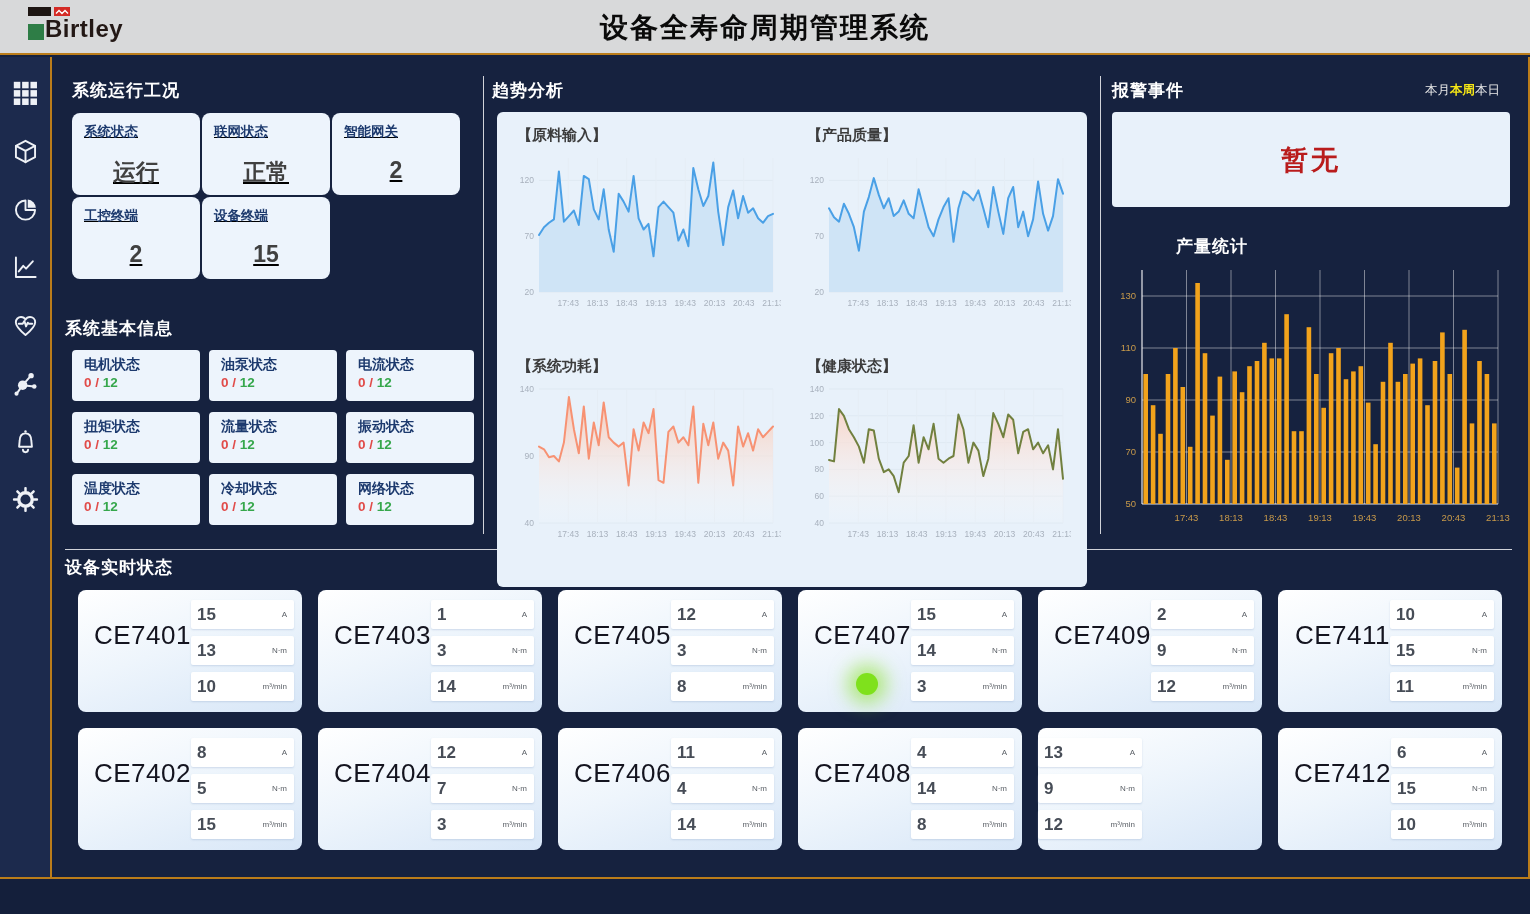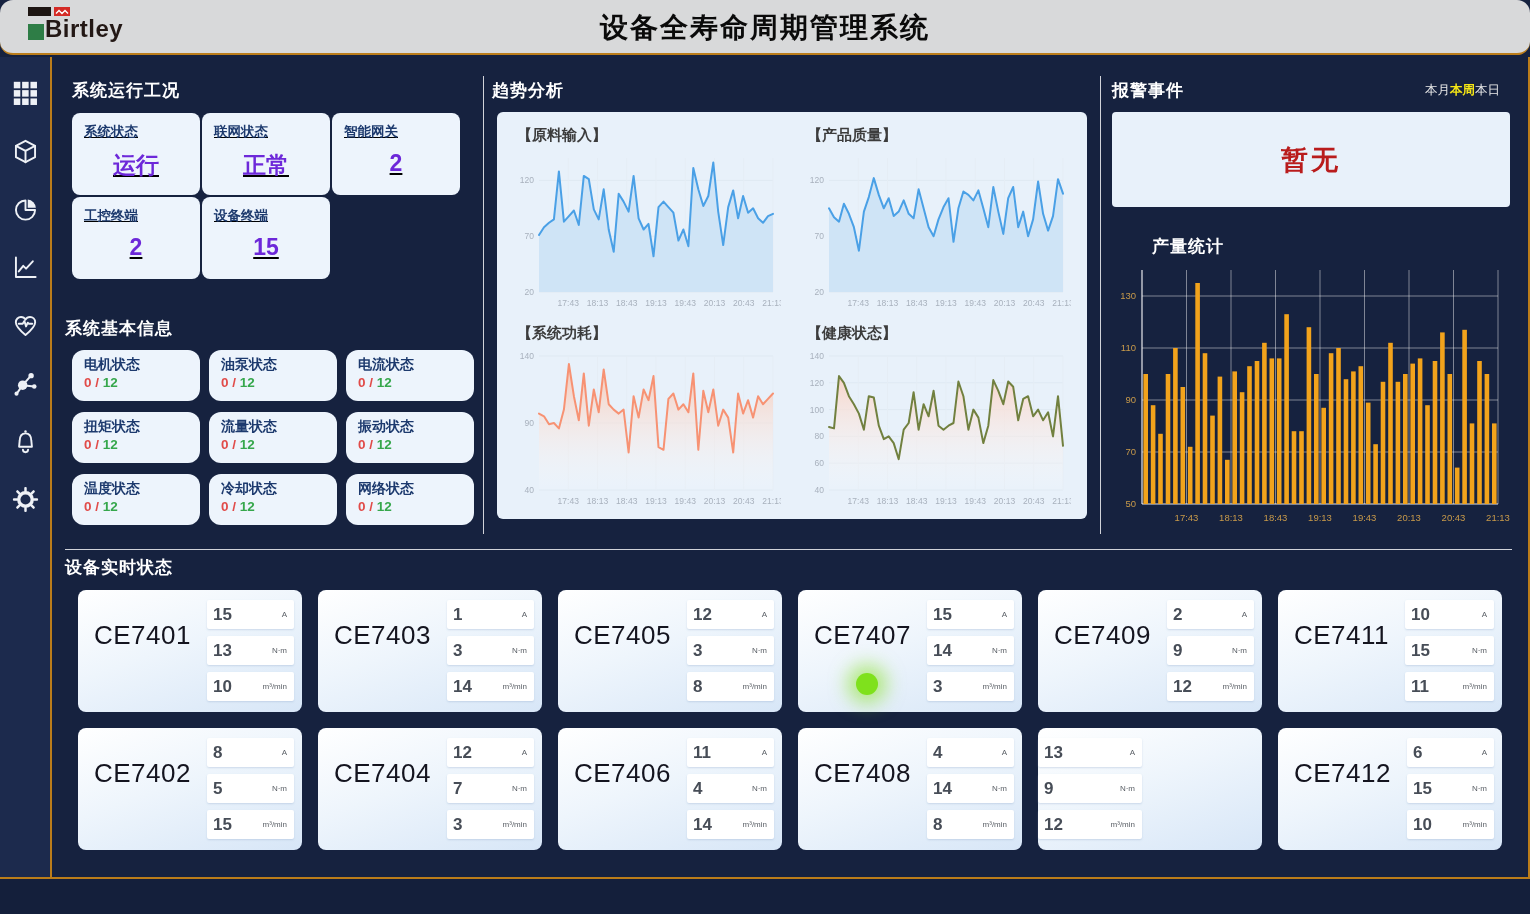--- a/index.html
+++ b/index.html
@@ -1,20 +1,20 @@
 <!DOCTYPE html>
 <html><head>
 <meta charset="utf-8">
 <style>
   html,body{margin:0;padding:0;background:#0c1630;}
   *{box-sizing:border-box;font-family:"Liberation Sans","DejaVu Sans",sans-serif;}
   .page{position:relative;width:1530px;height:914px;background:#16223f;overflow:hidden;}
 
   
-  .app-header{position:absolute;left:0;top:0;width:1530px;height:55px;background:#d8d9da;border-bottom:2px solid #bb7d1a;border-radius:13px;}
+  .app-header{position:absolute;left:0;top:0;width:1530px;height:55px;background:#d8d9da;border-bottom:2px solid #bb7d1a;}
   .app-title{position:absolute;left:0;right:0;top:9px;text-align:center;font-size:28px;font-weight:bold;color:#0a0a0a;letter-spacing:2px;}
   .logo{position:absolute;left:28px;top:7px;}
   .logo-r1{display:flex;align-items:flex-start;gap:3px;height:9px;}
   .logo-black{width:23px;height:9px;background:#1d1512;}
   .logo-red{width:16px;height:9px;background:#d42b26;display:flex;align-items:center;justify-content:center;}
   .logo-r2{display:flex;align-items:flex-end;margin-top:2px;}
   .logo-green{width:16px;height:16px;background:#2e7d46;margin-right:1px;}
   .logo-text{font-size:24px;line-height:22px;font-weight:bold;color:#231815;letter-spacing:0.5px;}
 
   
@@ -29,49 +29,49 @@
   .sec-title{position:absolute;color:#ffffff;font-size:17px;font-weight:bold;letter-spacing:1px;}
 
   
   .v-div{position:absolute;width:1px;background:rgba(255,255,255,0.8);}
   .h-div{position:absolute;height:1px;background:rgba(255,255,255,0.8);}
 
   
   .status-grid{position:absolute;left:72px;top:113px;display:grid;grid-template-columns:repeat(3,128px);grid-auto-rows:82px;gap:2px;text-decoration:underline;}
   .s-card{background:#edf4fc;border-radius:8px;padding:10px 12px 0;}
   .s-label{font-size:13.5px;font-weight:bold;color:#1d3a6e;}
-  .s-value{text-align:center;font-size:23px;font-weight:bold;color:#6d28d9;margin-top:9px;}
+  .s-value{text-align:center;font-size:23px;font-weight:bold;color:#404040;margin-top:16px;}
 
   
   .info-grid{position:absolute;left:72px;top:350px;display:grid;grid-template-columns:repeat(3,128px);grid-auto-rows:51px;column-gap:9px;row-gap:11px;}
-  .i-card{background:#edf4fc;border-radius:12px;padding:6px 12px 0;}
+  .i-card{background:#edf4fc;border-radius:4px;padding:6px 12px 0;}
   .i-label{font-size:14px;font-weight:bold;color:#1d3a6e;}
   .i-value{font-size:13.5px;font-weight:bold;margin-top:1px;}
   .i-cur,.i-sep{color:#e14b49;}
   .i-tot{color:#36a74c;}
 
   
-  .trend-card{position:absolute;left:497px;top:112px;width:590px;height:407px;background:#e8f1fa;border-radius:6px;padding:8px 12px;display:grid;grid-template-columns:1fr 1fr;column-gap:14px;row-gap:2px;}
+  .trend-card{position:absolute;left:497px;top:112px;width:590px;height:475px;background:#e8f1fa;border-radius:6px;padding:8px 12px;display:grid;grid-template-columns:1fr 1fr;column-gap:14px;row-gap:2px;}
   .mini-title{font-size:15px;font-weight:bold;color:#3c3c3c;margin:6px 0 2px 8px;height:20px;}
   .mini-chart{width:272px;height:168px;}
 
   
   .alarm-tabs{position:absolute;left:1425px;top:82px;display:flex;}
   .a-tab{font-size:12.5px;color:#e9e9e9;cursor:pointer;}
   .a-tab.active{color:#f6e715;font-weight:bold;}
   .alarm-box{position:absolute;left:1112px;top:112px;width:398px;height:95px;background:#e8f1fa;border-radius:4px;display:flex;align-items:center;justify-content:center;}
   .alarm-empty{font-size:27px;font-weight:bold;color:#b91c1c;letter-spacing:3px;}
 
   
   .bar-chart{position:absolute;left:1110px;top:262px;width:400px;height:272px;}
 
   
   .equip-grid{position:absolute;left:78px;top:590px;display:grid;grid-template-columns:repeat(6,224px);grid-auto-rows:122px;column-gap:16px;row-gap:16px;}
   .e-card{position:relative;background:linear-gradient(160deg,#ffffff 0%,#eef5fc 45%,#d7e6f7 100%);border-radius:8px;display:flex;cursor:pointer;}
-  .e-name{flex:1;padding:30px 16px 0 16px;font-size:26px;color:#14141f;letter-spacing:0.5px;text-align:right;}
+  .e-name{flex:1;padding:30px 0 0 16px;font-size:26px;color:#14141f;letter-spacing:0.5px;text-align:right;}
   .e-metrics{width:104px;margin:10px 8px 0 0;}
   .e-chip{height:29px;margin-bottom:7px;background:#ffffff;border-radius:2px;box-shadow:0 1px 2px rgba(140,165,200,0.35);display:flex;align-items:center;justify-content:space-between;padding:0 7px 0 6px;}
   .e-val{font-size:17px;font-weight:bold;color:#474d57;}
   .e-unit{font-size:8px;color:#5a5f66;}
   .green-dot{position:absolute;left:58px;top:83px;width:22px;height:22px;border-radius:50%;background:#7fe11c;box-shadow:0 0 18px 9px rgba(134,225,35,0.55);}
 </style>
 </head>
 <body>
 
 <div class="page">
@@ -173,21 +173,21 @@
       </div>
     </nav>
   <div class="gold-right"></div>
   <div class="gold-bottom"></div>
   <div class="footer"></div>
 
   <div class="sec-title" style="left:72px;top:79px">系统运行工况</div>
   <div class="sec-title" style="left:65px;top:317px">系统基本信息</div>
   <div class="sec-title" style="left:492px;top:79px">趋势分析</div>
   <div class="sec-title" style="left:1112px;top:79px">报警事件</div>
-  <div class="sec-title" style="left:1152px;top:235px">产量统计</div>
+  <div class="sec-title" style="left:1176px;top:235px">产量统计</div>
   <div class="sec-title" style="left:65px;top:556px">设备实时状态</div>
 
   <div class="v-div" style="left:483px;top:76px;height:458px"></div>
   <div class="v-div" style="left:1100px;top:76px;height:458px"></div>
   <div class="h-div" style="left:65px;top:549px;width:1447px"></div>
 
   <div class="status-grid" id="status-cards">
       <div class="s-card">
         <div class="s-label">系统状态</div>
         <div class="s-value">运行</div>

